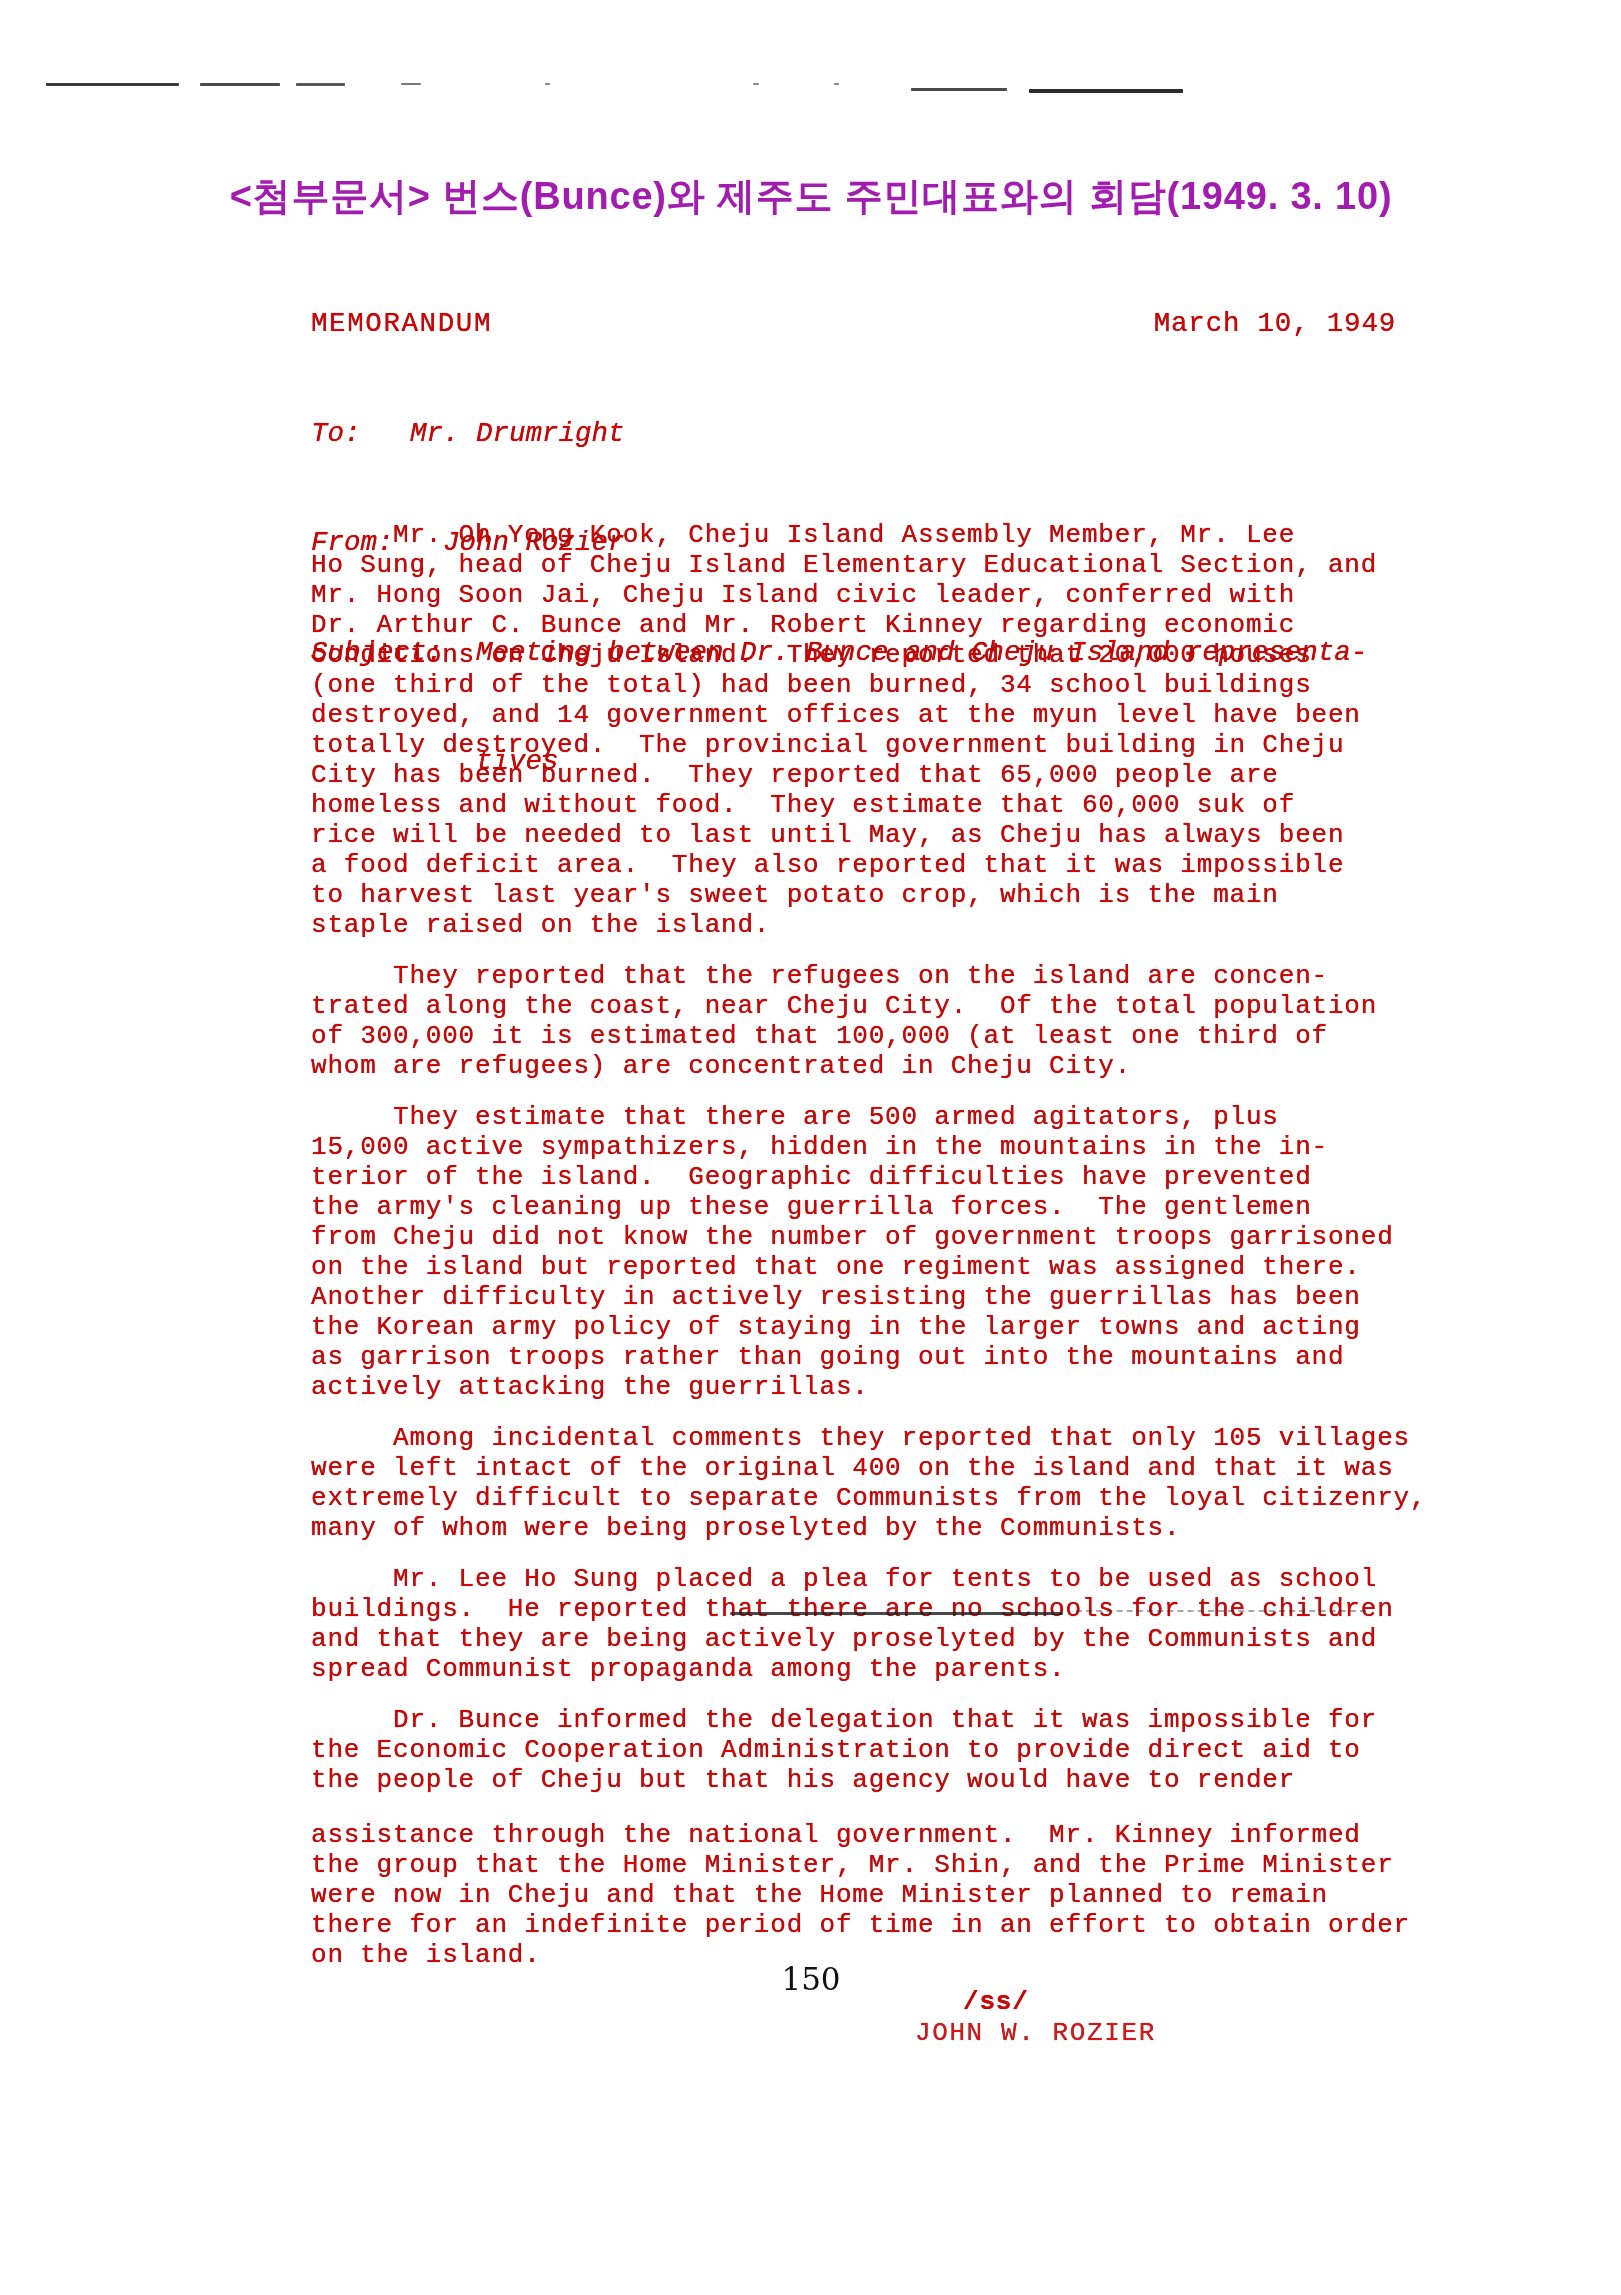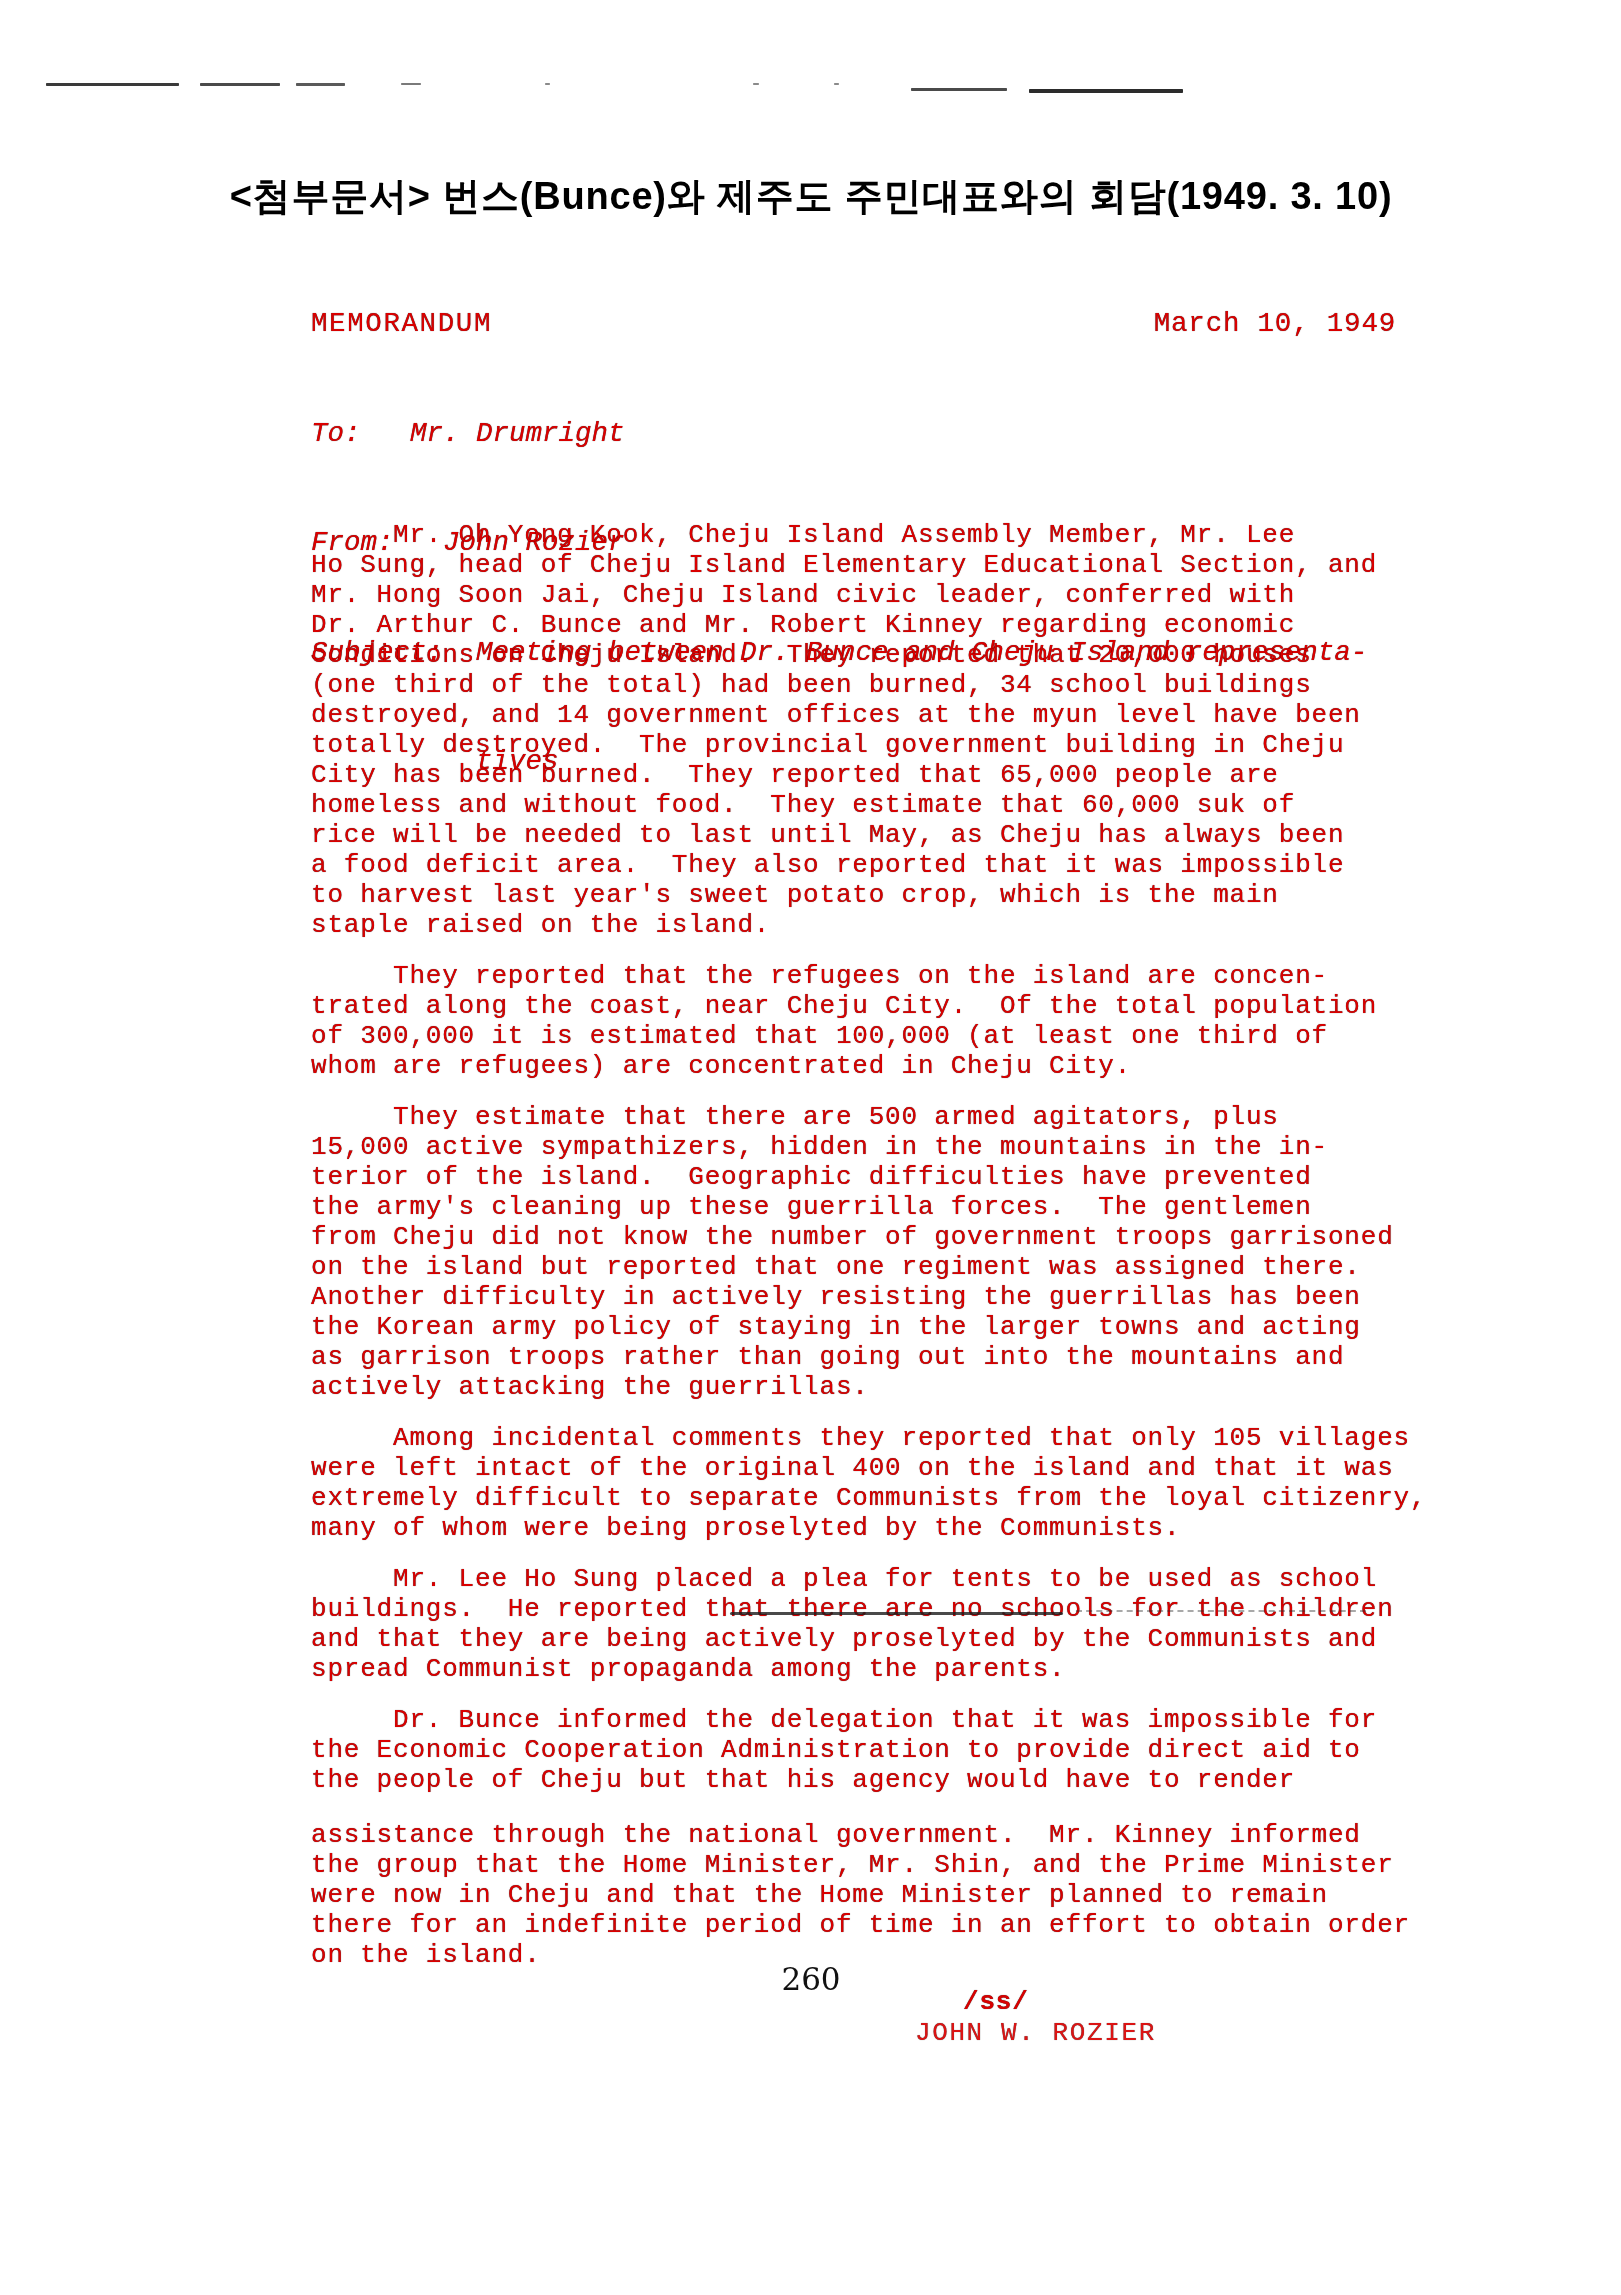--- a/index.html
+++ b/index.html
@@ -27,21 +27,21 @@
   .rs8{left:865px;width:96px;top:4.7px;}
   .rs9{left:983px;width:154px;top:6.3px;background:#2c2c2c;height:3.9px;}
 
   .doc-title{
     position:absolute;top:171px;left:0;width:100%;
     text-align:center;
     font-family:"Liberation Sans","DejaVu Sans",sans-serif;
     font-weight:700;
     font-size:38px;
     letter-spacing:0.8px;
-    color:#000000;
+    color:#a21caf;
   }
 
   
   .typed{
     font-family:"Liberation Mono","DejaVu Sans Mono",monospace;
     color:#b91c1c;
     filter:blur(0.4px) contrast(1.55);
     text-shadow:0 0 0.8px rgba(10,10,10,0.75);
   }
 
@@ -123,16 +123,16 @@
     <div class="head-line">          tives</div>
   </div>
 
   <div class="memo-body typed">
     
   <div class="para"><div class="line">     Mr. Oh Yong Kook, Cheju Island Assembly Member, Mr. Lee</div><div class="line">Ho Sung, head of Cheju Island Elementary Educational Section, and</div><div class="line">Mr. Hong Soon Jai, Cheju Island civic leader, conferred with</div><div class="line">Dr. Arthur C. Bunce and Mr. Robert Kinney regarding economic</div><div class="line">conditions on Cheju Island.  They reported that 20,000 houses</div><div class="line">(one third of the total) had been burned, 34 school buildings</div><div class="line">destroyed, and 14 government offices at the myun level have been</div><div class="line">totally destroyed.  The provincial government building in Cheju</div><div class="line">City has been burned.  They reported that 65,000 people are</div><div class="line">homeless and without food.  They estimate that 60,000 suk of</div><div class="line">rice will be needed to last until May, as Cheju has always been</div><div class="line">a food deficit area.  They also reported that it was impossible</div><div class="line">to harvest last year's sweet potato crop, which is the main</div><div class="line">staple raised on the island.</div></div><div class="para"><div class="line">     They reported that the refugees on the island are concen-</div><div class="line">trated along the coast, near Cheju City.  Of the total population</div><div class="line">of 300,000 it is estimated that 100,000 (at least one third of</div><div class="line">whom are refugees) are concentrated in Cheju City.</div></div><div class="para"><div class="line">     They estimate that there are 500 armed agitators, plus</div><div class="line">15,000 active sympathizers, hidden in the mountains in the in-</div><div class="line">terior of the island.  Geographic difficulties have prevented</div><div class="line">the army's cleaning up these guerrilla forces.  The gentlemen</div><div class="line">from Cheju did not know the number of government troops garrisoned</div><div class="line">on the island but reported that one regiment was assigned there.</div><div class="line">Another difficulty in actively resisting the guerrillas has been</div><div class="line">the Korean army policy of staying in the larger towns and acting</div><div class="line">as garrison troops rather than going out into the mountains and</div><div class="line">actively attacking the guerrillas.</div></div><div class="para"><div class="line">     Among incidental comments they reported that only 105 villages</div><div class="line">were left intact of the original 400 on the island and that it was</div><div class="line">extremely difficult to separate Communists from the loyal citizenry,</div><div class="line">many of whom were being proselyted by the Communists.</div></div><div class="para"><div class="line">     Mr. Lee Ho Sung placed a plea for tents to be used as school</div><div class="line">buildings.  He reported that there are no schools for the children</div><div class="line">and that they are being actively proselyted by the Communists and</div><div class="line">spread Communist propaganda among the parents.</div></div><div class="para"><div class="line">     Dr. Bunce informed the delegation that it was impossible for</div><div class="line">the Economic Cooperation Administration to provide direct aid to</div><div class="line">the people of Cheju but that his agency would have to render</div></div><div class="para extra-gap"><div class="line">assistance through the national government.  Mr. Kinney informed</div><div class="line">the group that the Home Minister, Mr. Shin, and the Prime Minister</div><div class="line">were now in Cheju and that the Home Minister planned to remain</div><div class="line">there for an indefinite period of time in an effort to obtain order</div><div class="line">on the island.</div></div><div class="signature"><div class="sig-ss">/ss/</div><div class="sig-name">JOHN W. ROZIER</div></div></div>
 
   <div class="scan-artifact-a"></div>
   <div class="scan-artifact-b"></div>
 
-  <div class="page-number">260</div>
+  <div class="page-number">150</div>
 
 </div>
 
 
 </body></html>

